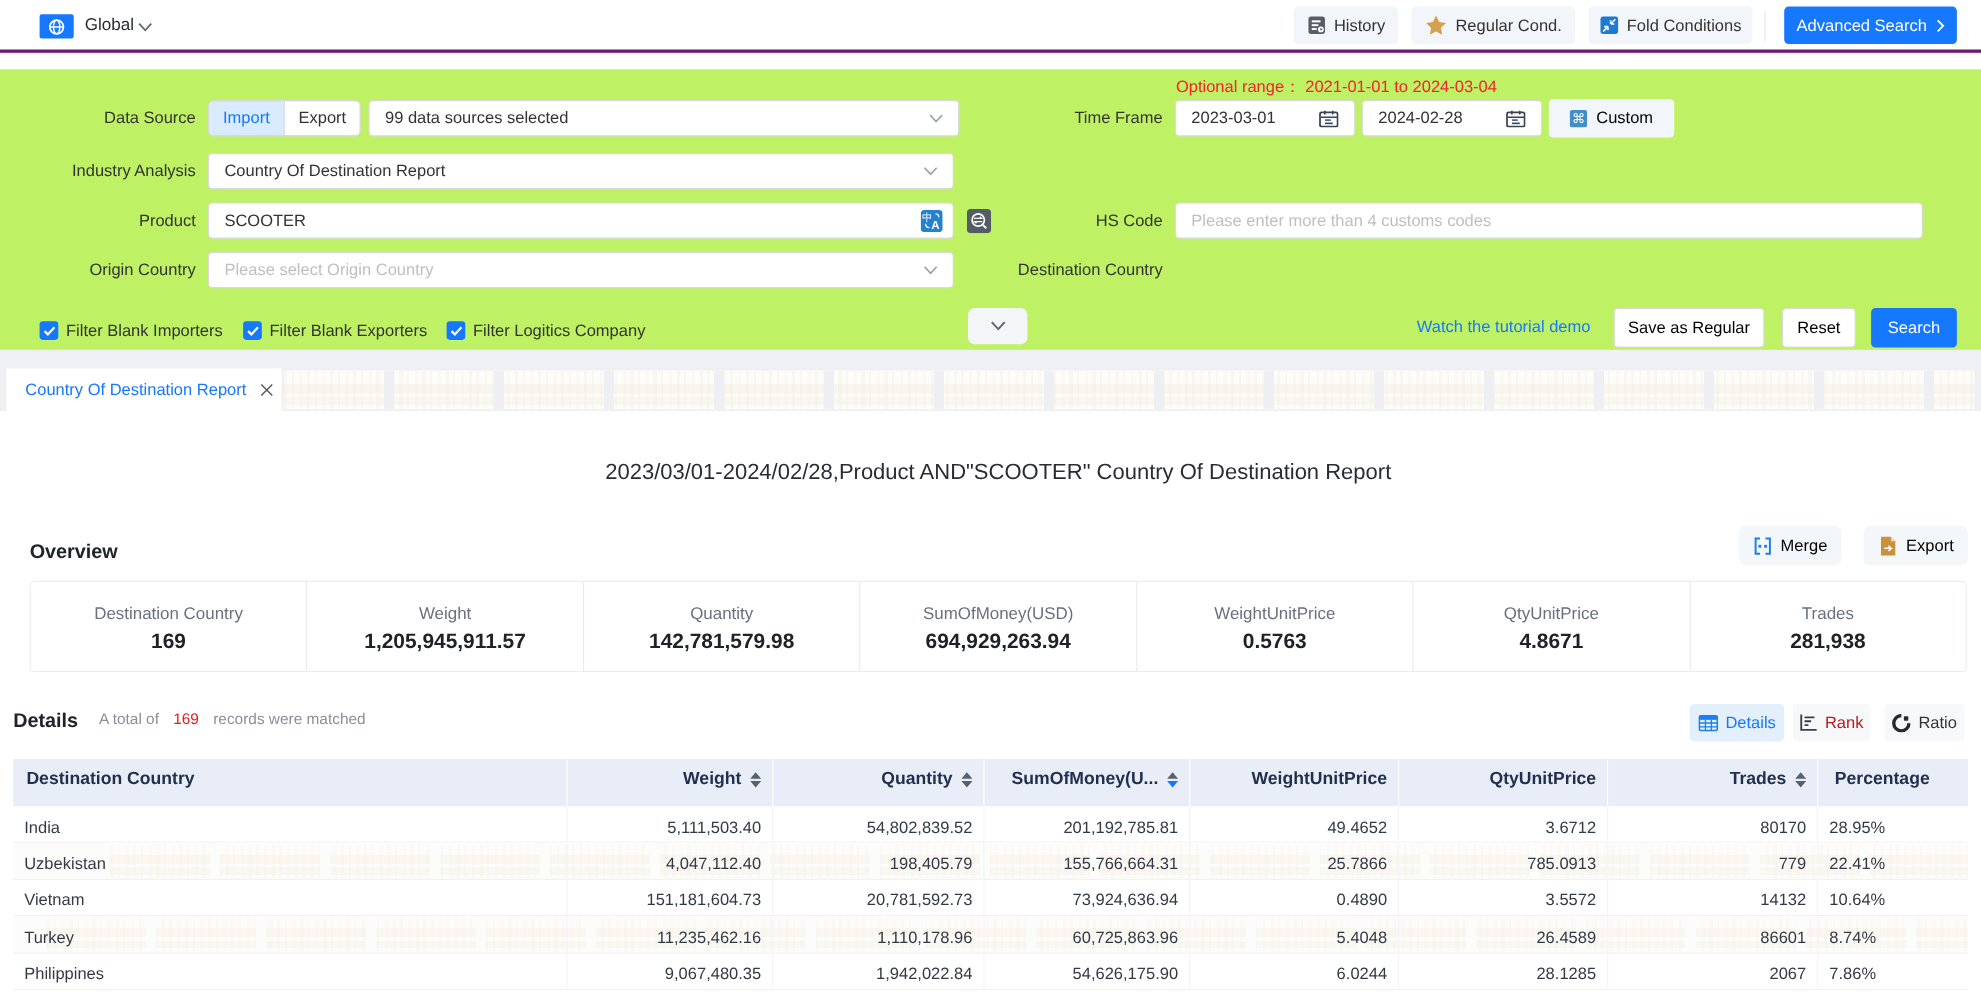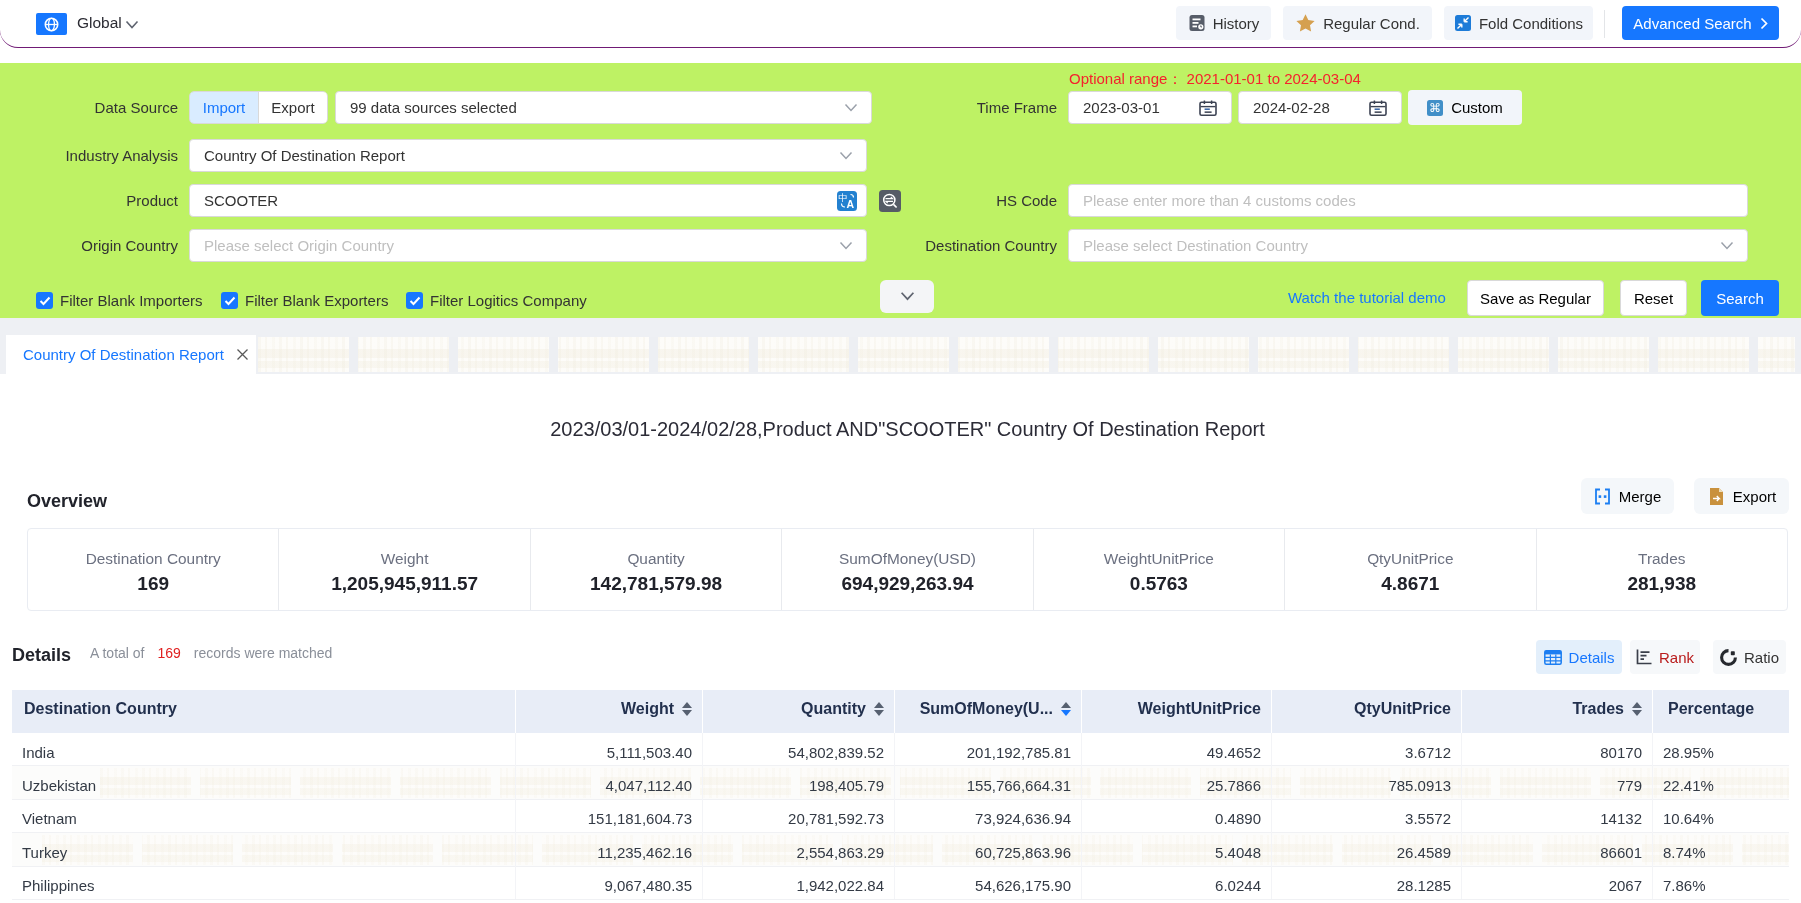--- a/index.html
+++ b/index.html
@@ -1,20 +1,20 @@
 <!DOCTYPE html>
 <html><head>
 <meta charset="utf-8">
 <style>
 * { margin:0; padding:0; box-sizing:border-box; }
 html,body { width:1801px; height:903px; font-family:"Liberation Sans", sans-serif; background:#fff; }
 #page { position:relative; width:1801px; height:903px; overflow:hidden; background:#fff; }
 .abs { position:absolute; }
 
-#topbar { position:absolute; left:0; top:0; width:1801px; height:48px; background:#fff; border-bottom:1px solid #701a75;border-radius:18px; }
+#topbar { position:absolute; left:0; top:0; width:1801px; height:48px; background:#fff; border-bottom:3px solid #701a75; }
 #logo { position:absolute; left:36px; top:13px; width:31px; height:22px; background:#1677ff; border-radius:2px; }
 #globalTxt { position:absolute; left:77px; top:14px; font-size:15.5px; color:#2b2b33; }
 .topbtn { position:absolute; top:6px; height:34px; background:#f2f5fa; border-radius:4px; display:flex; align-items:center; justify-content:center; font-size:15px; color:#333; gap:7px; white-space:nowrap; }
 #advbtn { position:absolute; top:6px; left:1622px; width:157px; height:34px; background:#1677ff; border-radius:4px; color:#fff; font-size:15px; display:flex; align-items:center; justify-content:center; gap:8px; }
 
 #form { position:absolute; left:0; top:63px; width:1801px; height:267px; background:#bef264;padding-left:28px; }
 .lbl { position:absolute; font-size:15px; color:#333; text-align:right; }
 .inp { position:absolute; height:33px; border:1px solid #d9d9d9; border-radius:4px; background:#fff; font-size:15px; color:#333; display:flex; align-items:center; padding:0 14px; }
 .ph { color:#bfbfbf; }
 .selchev { position:absolute; right:13px; top:11px; }
@@ -188,25 +188,20 @@
     <div class="lbl" style="left:917px; top:129px; width:140px;">HS Code</div>
     <div class="inp ph" style="left:1068px; top:121px; width:680px;">Please enter more than 4 customs codes</div>
 
     <div class="lbl" style="left:38px; top:174px; width:140px;">Origin Country</div>
     <div class="inp ph" style="left:189px; top:166px; width:678px;">Please select Origin Country
       <svg class="selchev" width="14" height="10" viewBox="0 0 14 10">
           <path d="M1.5 1.5 L7 7.5 L12.5 1.5" stroke="#9aa0aa" stroke-width="1.5" fill="none"></path>
         </svg>
     </div>
     <div class="lbl" style="left:917px; top:174px; width:140px;">Destination Country</div>
-    <div class="inp ph" style="left:1068px; top:166px; width:680px;">Please select Destination Country
-      <svg class="selchev" width="14" height="10" viewBox="0 0 14 10">
-          <path d="M1.5 1.5 L7 7.5 L12.5 1.5" stroke="#9aa0aa" stroke-width="1.5" fill="none"></path>
-        </svg>
-    </div>
 
     <div class="ckrow" style="left:36px;"><span class="ckbox">
           <svg width="12" height="10" viewBox="0 0 12 10">
             <path d="M1.5 5 L4.5 8 L10.5 1.5" stroke="#fff" stroke-width="2" fill="none"></path>
           </svg>
         </span>Filter Blank Importers</div>
     <div class="ckrow" style="left:221px;"><span class="ckbox">
           <svg width="12" height="10" viewBox="0 0 12 10">
             <path d="M1.5 5 L4.5 8 L10.5 1.5" stroke="#fff" stroke-width="2" fill="none"></path>
           </svg>
@@ -362,21 +357,21 @@
         <div class="c c4">73,924,636.94</div>
       <div class="c c5">0.4890</div>
         <div class="c c6">3.5572</div>
         <div class="c c7">14132</div>
         <div class="c c8">10.64%</div>
     </div>
     <div class="trow" style="background:#fcfcfb;">
       <div class="wmrow abs" style="left:30px; top:2px; width:1747px; height:30px;"></div>
       <div class="c c1" style="padding-left:10px;">Turkey</div>
       <div class="c c2">11,235,462.16</div>
-        <div class="c c3">2,554,863.29</div>
+        <div class="c c3">1,110,178.96</div>
         <div class="c c4">60,725,863.96</div>
       <div class="c c5">5.4048</div>
         <div class="c c6">26.4589</div>
         <div class="c c7">86601</div>
         <div class="c c8">8.74%</div>
     </div>
     <div class="trow">
       <div class="c c1" style="padding-left:10px;">Philippines</div>
       <div class="c c2">9,067,480.35</div>
         <div class="c c3">1,942,022.84</div>

